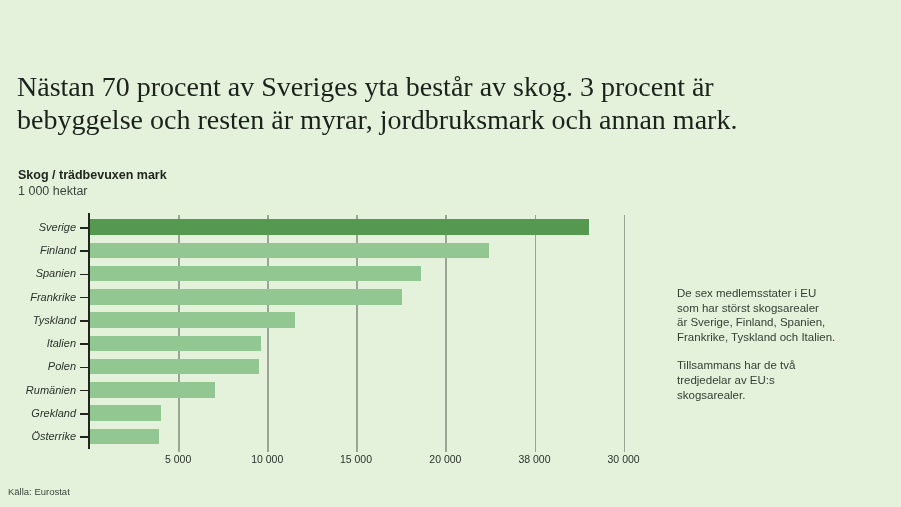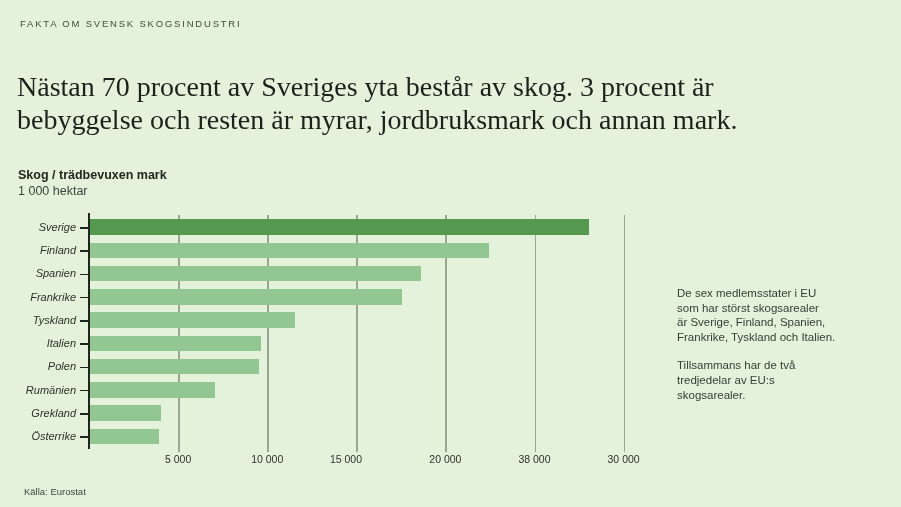--- a/index.html
+++ b/index.html
@@ -26,43 +26,42 @@
   #plot { position:absolute; inset:0; }
   .axis-y { position:absolute; left:88px; top:213px; width:2px; height:236px; background:#20261f; }
   .gridline { position:absolute; top:215px; width:1.5px; height:237px; background:#9aa596; }
   .xlabel { position:absolute; top:453px; width:70px; margin-left:-35px; text-align:center; font-size:10.5px; color:#2a332b; }
   .ylabel { position:absolute; left:0; width:76px; text-align:right; font-size:11px; color:#29322a;font-style:italic; }
   .ytick { position:absolute; left:80px; width:8px; height:1.6px; background:#20261f; }
   .bar { position:absolute; left:90px; height:15.6px; background:#93c791; }
   .bar.highlight { background:#55984f; }
   .side-text { position:absolute; left:677px; top:286px; width:212px; font-size:11.5px; line-height:14.6px; color:#333f33; }
   .side-text p { white-space:pre-line; margin-bottom:14px; }
-  .source { position:absolute; left:24px; top:486px; font-size:9.5px; color:#39443a; }
+  .source { position:absolute; left:8px; top:486px; font-size:9.5px; color:#39443a; }
 </style>
 </head>
 <body>
 
 <div class="page">
 
-  <div class="kicker">FAKTA OM SVENSK SKOGSINDUSTRI</div>
 
 
   <div class="headline">Nästan 70 procent av Sveriges yta består av skog. 3 procent är
 bebyggelse och resten är myrar, jordbruksmark och annan mark.</div>
 
   <div class="chart-title">Skog / trädbevuxen mark</div>
   <div class="chart-sub">1 000 hektar</div>
 
   <div id="plot">
       <div class="gridline" style="left: 178.1px;"></div>
       <div class="xlabel" style="left: 178.1px;">5 000</div>
       <div class="gridline" style="left: 267.2px;"></div>
       <div class="xlabel" style="left: 267.2px;">10 000</div>
       <div class="gridline" style="left: 356.3px;"></div>
-      <div class="xlabel" style="left: 346px;">15 000</div>
+      <div class="xlabel" style="left: 356px;">15 000</div>
       <div class="gridline" style="left: 445.4px;"></div>
       <div class="xlabel" style="left: 445.4px;">20 000</div>
       <div class="gridline" style="left: 534.5px;"></div>
       <div class="xlabel" style="left: 534.5px;">38 000</div>
       <div class="gridline" style="left: 623.6px;"></div>
       <div class="xlabel" style="left: 623.6px;">30 000</div>
       <div class="axis-y"></div>
       <div class="ylabel" style="top: 220.8px;">Sverige</div>
       <div class="ytick" style="top: 227.1px;"></div>
       <div class="bar highlight" style="top: 219.3px; width: 498.96px;"></div>

